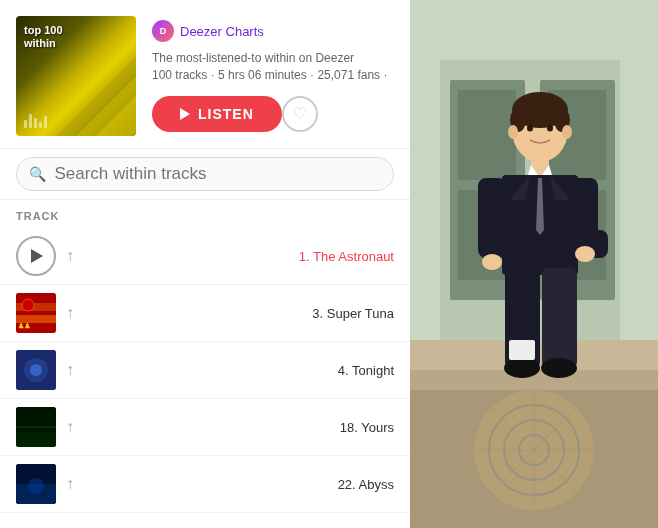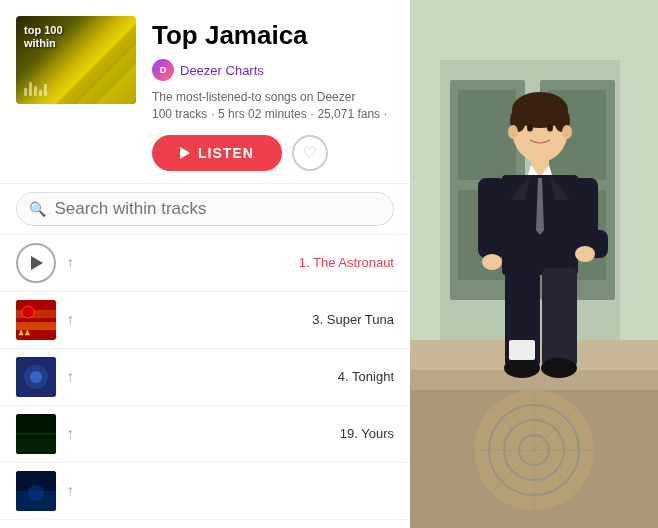--- a/index.html
+++ b/index.html
@@ -25,21 +25,21 @@
     
     .header {
       display: flex;
       align-items: flex-start;
       padding: 16px 16px 12px 16px;
       gap: 16px;
     }
 
     .album-art {
       width: 120px;
-      height: 88px;
+      height: 120px;
       min-width: 120px;
       background: linear-gradient(135deg, #2a2a00 0%, #5a5a00 30%, #c8b400 50%, #e8d000 60%, #8a8800 80%, #2a2a00 100%);
       border-radius: 4px;
       position: relative;
       overflow: hidden;
       display: flex;
       flex-direction: column;
       justify-content: flex-start;
       align-items: flex-start;
       padding: 8px;
@@ -116,21 +116,20 @@
 
     .playlist-meta {
       font-size: 12px;
       color: #666;
       margin-bottom: 12px;
       line-height: 1.4;
     }
 
     .action-row {
       display: flex;
-      gap: 10px;
     }
 
     .listen-btn {
       background: #ef3f4b;
       color: #fff;
       border: none;
       border-radius: 24px;
       padding: 10px 28px;
       font-size: 14px;
       font-weight: bold;
@@ -302,48 +301,48 @@
       <div class="album-art-bars">
         <div class="bar" style="height:8px"></div>
         <div class="bar" style="height:14px"></div>
         <div class="bar" style="height:10px"></div>
         <div class="bar" style="height:6px"></div>
         <div class="bar" style="height:12px"></div>
       </div>
     </div>
 
     <div class="header-info">
-      <div class="playlist-title">Top Jamaica</div>
       <div class="deezer-charts-row">
         <div class="deezer-icon">D</div>
         <span class="deezer-charts-label">Deezer Charts</span>
       </div>
       <div class="playlist-meta">
-        <div>The most-listened-to songs on Deezer</div>
-        <div>100 tracks · 5 hrs 02 minutes · 25,071 fans ·</div>
+        <div>The most-listened-to within on Deezer</div>
+        <div>100 tracks · 5 hrs 06 minutes · 25,071 fans ·</div>
       </div>
       <div class="action-row">
         <button class="listen-btn">
           <div class="play-icon"></div>
           <span>LISTEN</span>
         </button>
         <button class="heart-btn">
           <span>♡</span>
         </button>
       </div>
     </div>
   </div>
 
   <div class="search-bar-wrap">
     <div class="search-bar">
       <span class="search-icon-svg">🔍</span>
       <input class="search-input" type="text" placeholder="Search within tracks" style="">
     </div>
   </div>
 
+  <div class="track-header">TRACK</div>
 
   <div class="track-item">
     <div class="play-circle">
       <div class="play-triangle"></div>
     </div>
     <span class="arrow-up">↑</span>
     <span class="track-number-name active">1. The Astronaut</span>
   </div>
 
   <div class="track-item">
@@ -374,32 +373,33 @@
 
   <div class="track-item">
     <div class="track-thumb-img thumb-19">
       <svg width="40" height="40" viewBox="0 0 40 40" xmlns="http://www.w3.org/2000/svg">
         <rect width="40" height="40" fill="#001500"></rect>
         <rect x="0" y="25" width="40" height="15" fill="#002200"></rect>
         <line x1="0" y1="20" x2="40" y2="20" stroke="#003300" stroke-width="2"></line>
       </svg>
     </div>
     <span class="arrow-up">↑</span>
-    <span class="track-number-name">19. Yours</span>
+    <span class="track-number-name">18. Yours</span>
   </div>
 
   <div class="track-item">
     <div class="track-thumb-img thumb-22">
       <svg width="40" height="40" viewBox="0 0 40 40" xmlns="http://www.w3.org/2000/svg">
         <rect width="40" height="40" fill="#001133"></rect>
         <rect x="0" y="20" width="40" height="20" fill="#002255"></rect>
         <circle cx="20" cy="22" r="8" fill="#0044aa" opacity="0.4"></circle>
       </svg>
     </div>
     <span class="arrow-up">↑</span>
+    <span class="track-number-name">22. Abyss</span>
   </div>
 </div>
 
 <div class="right-panel">
   <svg class="person-scene" viewBox="0 0 248 528" xmlns="http://www.w3.org/2000/svg">
 
     <rect width="248" height="528" fill="#c8d8c0"></rect>
 
     <rect x="30" y="60" width="180" height="280" fill="#b8c8b0"></rect>
 

